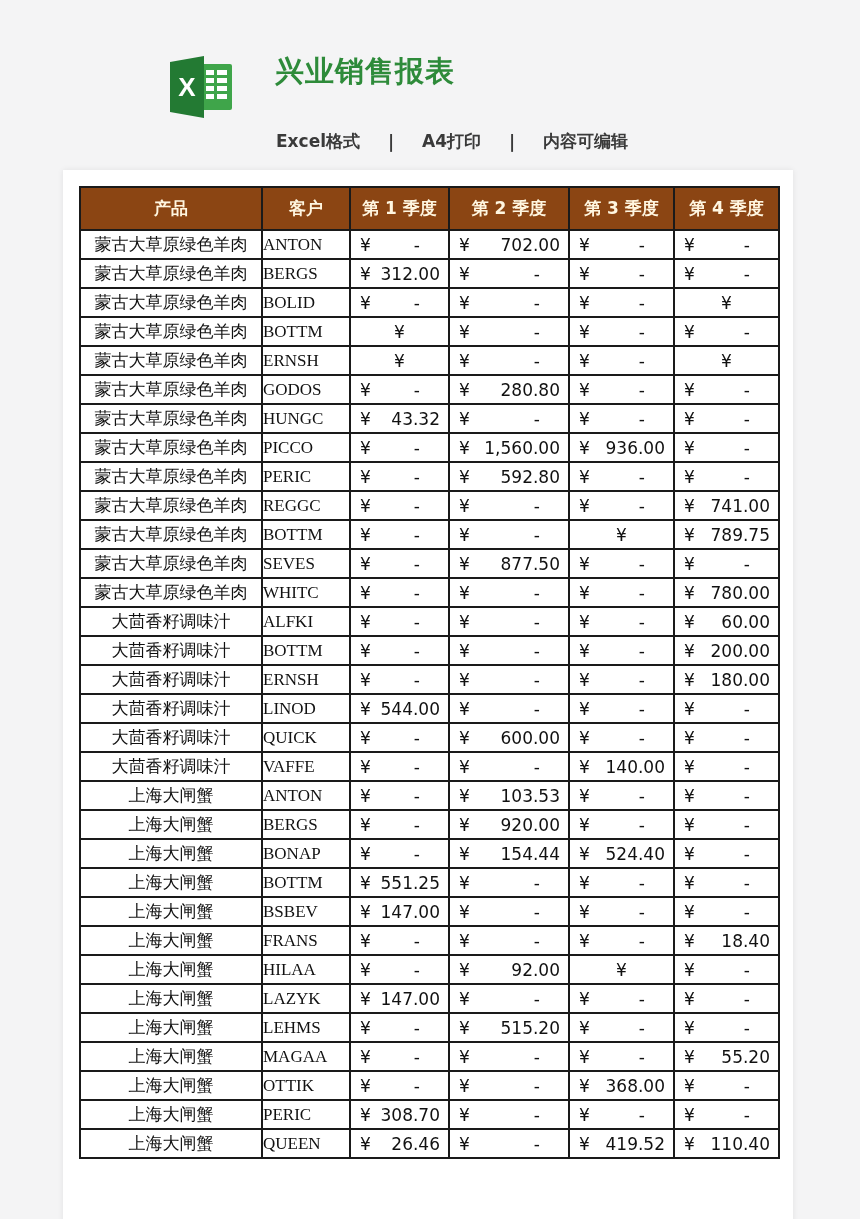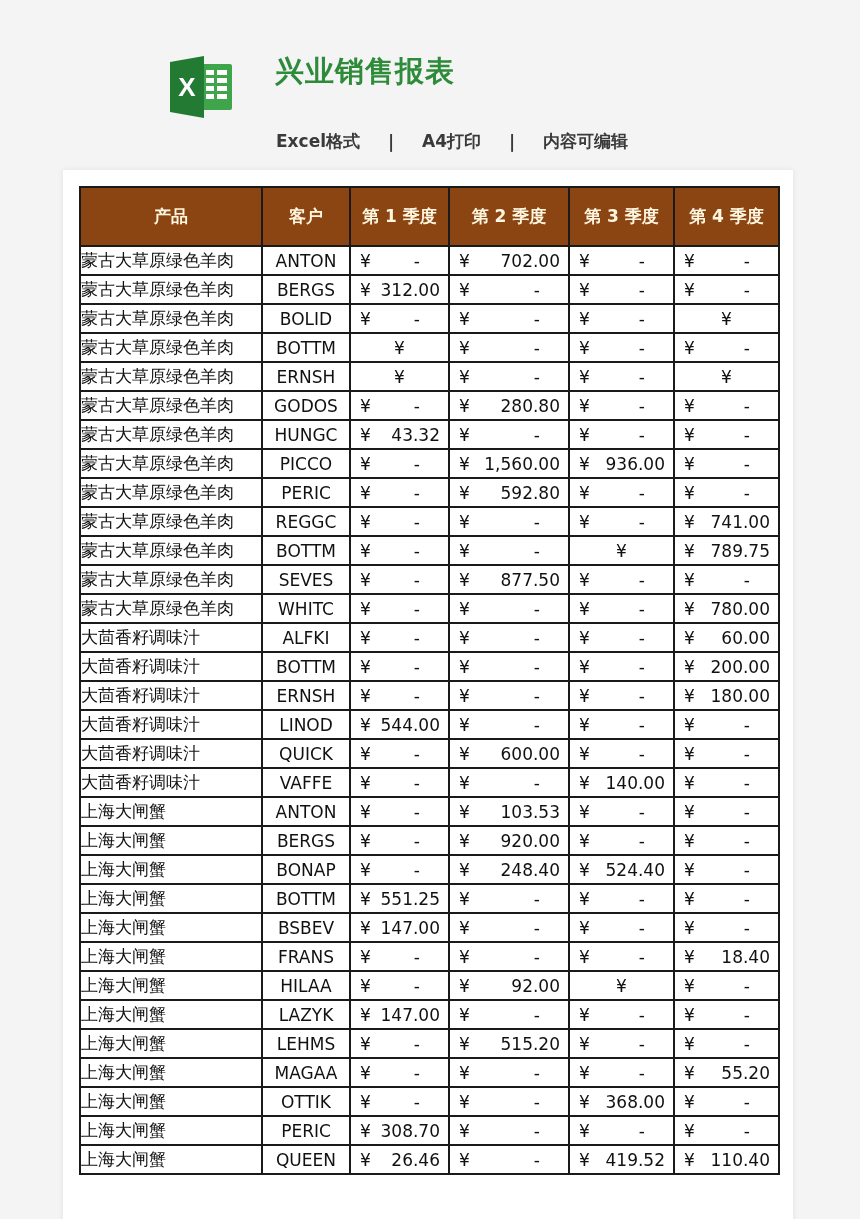--- a/index.html
+++ b/index.html
@@ -26,31 +26,31 @@
     background: #ffffff; box-shadow: 0 0 6px rgba(0,0,0,0.08);
   }
   table.sheet {
     position: absolute; left: 79px; top: 186px;
     border-collapse: collapse; table-layout: fixed;
     font-family: "DejaVu Sans", "Liberation Sans", sans-serif;
     border: 2px solid #1a1a1a;
   }
   table.sheet th {
     background: #8b4513; color: #fff6e0; font-weight: bold; font-size: 17px;
-    height: 41px; border: 2px solid #1a1a1a; padding: 8px; text-align: center;
+    height: 41px; border: 2px solid #1a1a1a; padding: 0; text-align: center;
     white-space: nowrap;
   }
   table.sheet td {
     height: 29px; border: 1px dotted #222; border-left: 2px solid #1a1a1a; border-right: 2px solid #1a1a1a;
     font-size: 17px; color: #111; padding: 0; white-space: nowrap;
     box-sizing: border-box;
   }
   table.sheet tr.row td { border-top: 2px solid #1a1a1a; }
-  td.prod { font-size: 18px; }
-  td.cust { text-align: center; }
+  td.prod { text-align: center; font-size: 18px; }
+  td.cust { text-align: left; font-family: Liberation Serif, serif; }
   td.money { position: relative; }
   td.money .cur { position: absolute; left: 9px; top: 50%; transform: translateY(-50%); }
   td.money .amt { position: absolute; right: 8px; top: 50%; transform: translateY(-50%); }
   td.money .amt.dash { right: 28px; }
   td.money.centered .cur { left: 50%; transform: translate(-50%, -50%); }
 </style>
 </head>
 <body>
 
 <div class="header">
@@ -518,21 +518,21 @@
       </tr>
       <tr class="row">
         <td class="prod">上海大闸蟹</td>
         <td class="cust">BONAP</td>
         <td class="money">
           <span class="cur">¥</span>
           <span class="amt dash">-</span>
         </td>
         <td class="money">
           <span class="cur">¥</span>
-          <span class="amt">248.40</span>
+          <span class="amt">154.44</span>
         </td>
         <td class="money">
           <span class="cur">¥</span>
           <span class="amt">524.40</span>
         </td>
         <td class="money">
           <span class="cur">¥</span>
           <span class="amt dash">-</span>
         </td>
       </tr>

